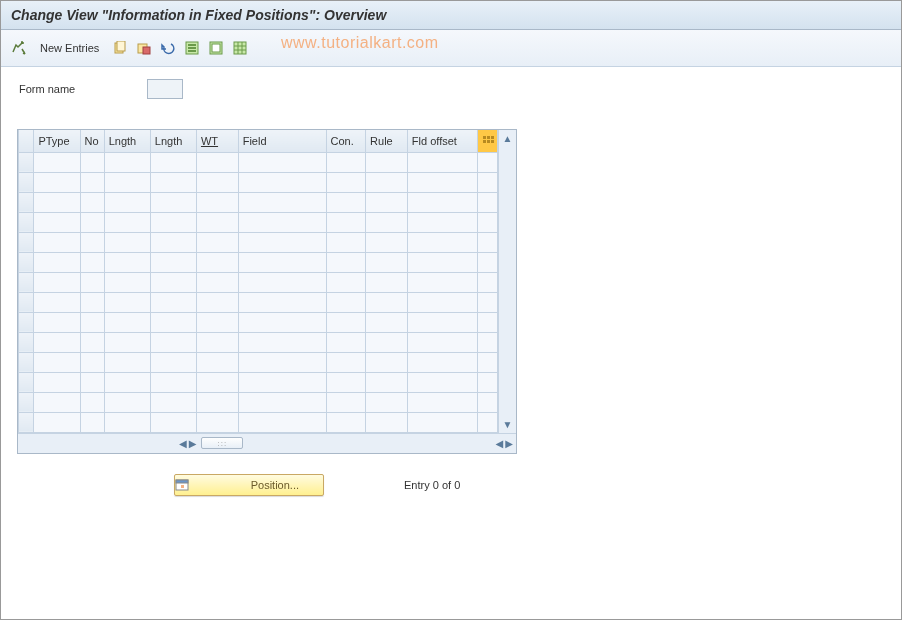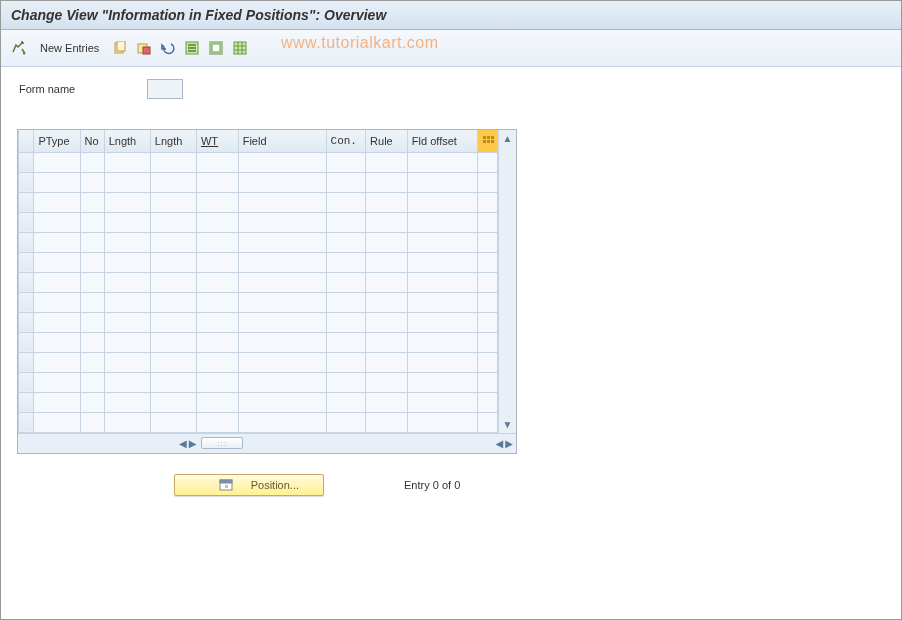--- a/index.html
+++ b/index.html
@@ -123,21 +123,21 @@
       width: 14px;
       cursor: pointer;
     }
     .col-sel { width: 14px; }
     .col-ptype { width: 42px; }
     .col-no { width: 22px; }
     .col-offset { width: 42px; }
     .col-length { width: 42px; }
     .col-wt { width: 38px; text-decoration: underline; }
     .col-field { width: 80px; margin-left: 14px; }
-    .col-con { width: 36px; font-family: Liberation Mono, monospace; }
+    .col-con { width: 36px; }
     .col-rule { width: 38px; }
     .col-fldoffset { width: 64px; }
     .config-th {
       background: #ffc846 !important;
       width: 18px;
       text-align: center;
       cursor: pointer;
     }
     .vscroll {
       width: 18px;
@@ -205,21 +205,21 @@
       gap: 18px;
       background: linear-gradient(to bottom, #fffbe0 0%, #fff090 100%);
       border: 1px solid #c9a864;
       border-radius: 2px;
       padding: 3px 24px 3px 0;
       cursor: pointer;
       color: #6b5a2a;
       font-size: 11px;
       box-shadow: 0 1px 1px rgba(0,0,0,0.15);
       min-width: 150px;
-      justify-content: flex-end;
+      justify-content: space-between;
     }
     .position-btn-icon {
       display: inline-flex;
     }
     .footer-status {
       color: #333;
       font-size: 11px;
     }
     svg { display: block; }
   </style>

